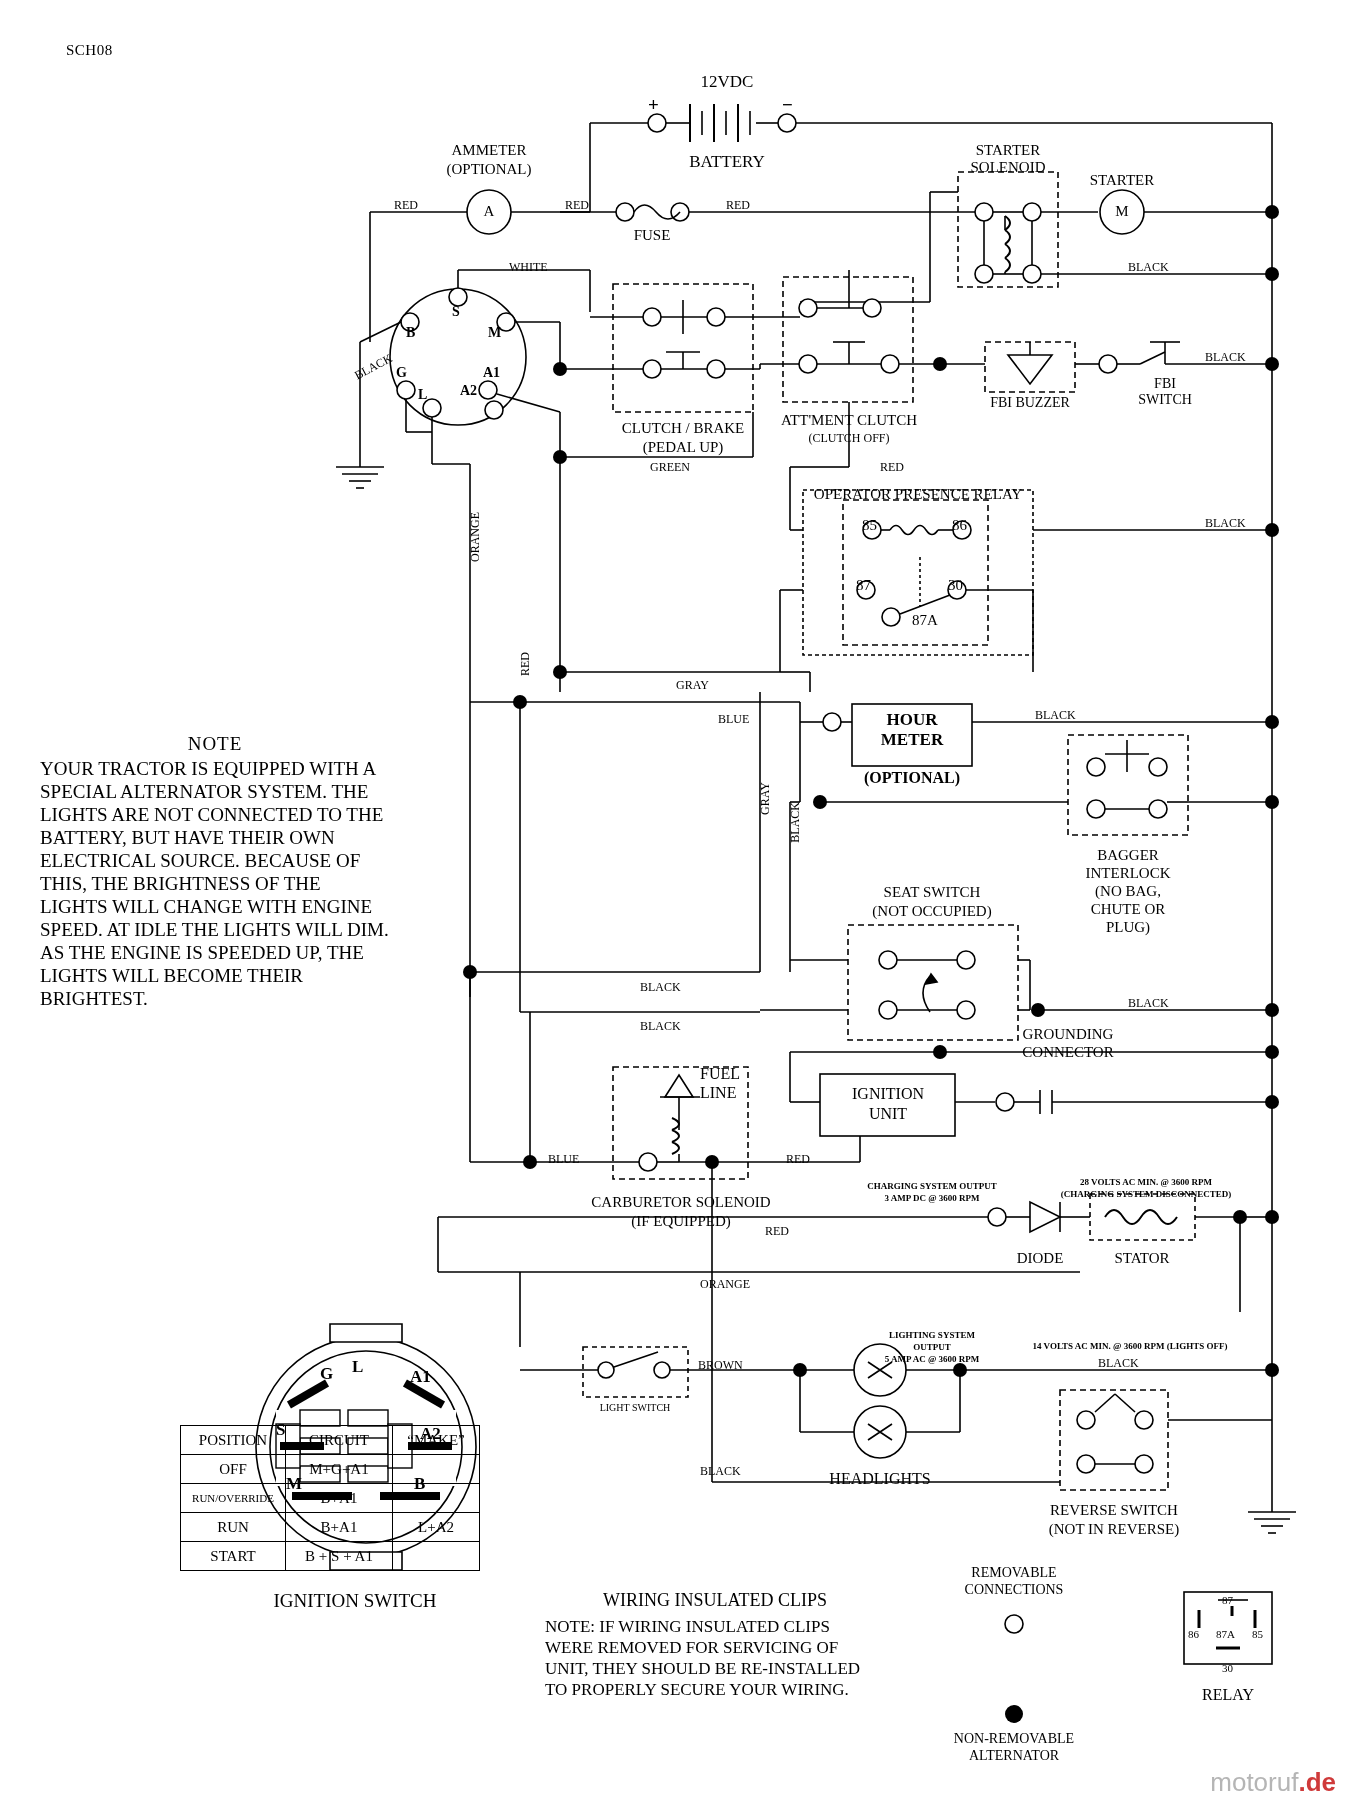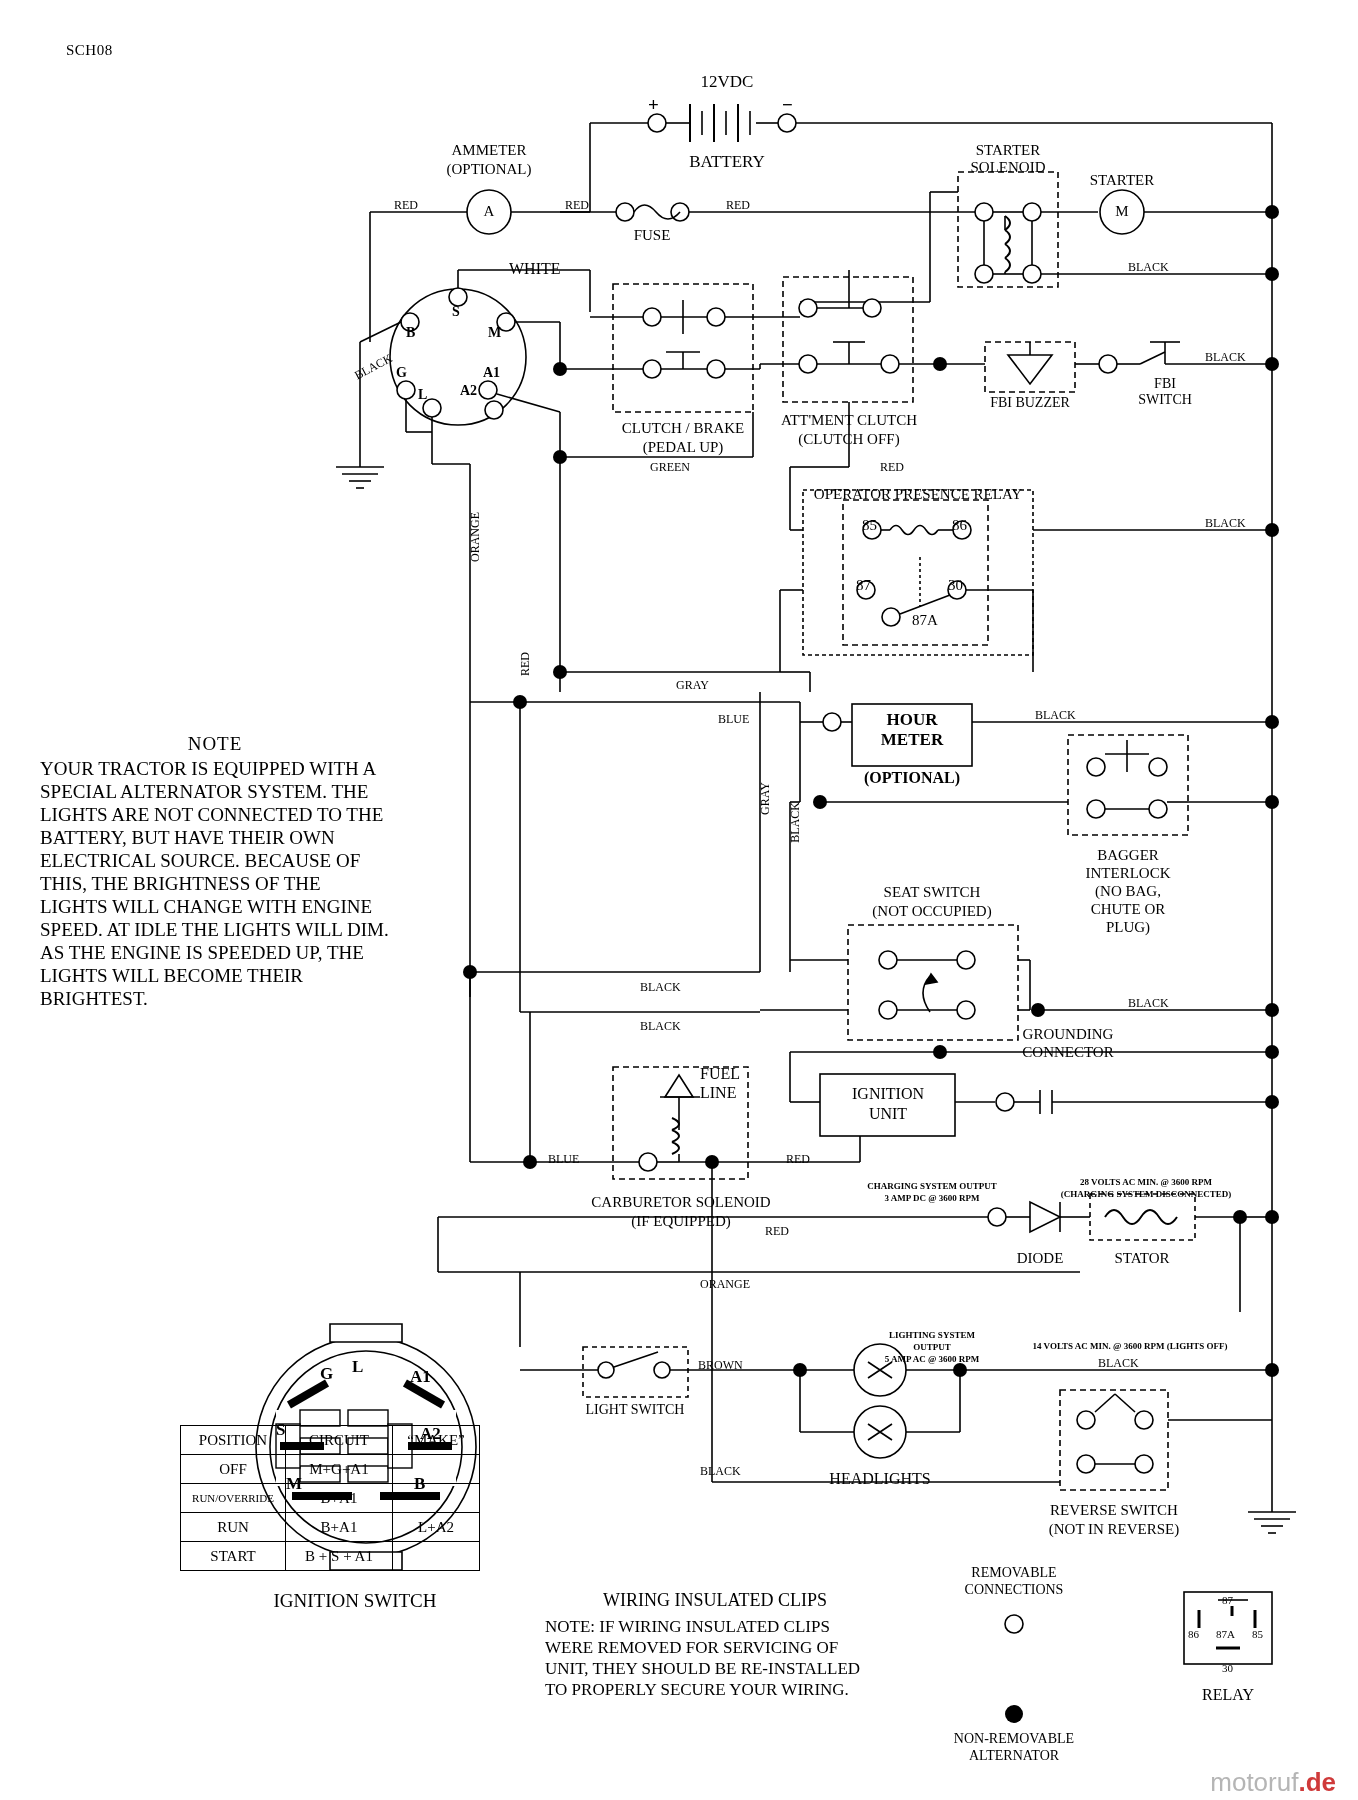--- a/index.html
+++ b/index.html
@@ -435,21 +435,21 @@
 
   <div class="lbl" style="left:394px;top:186px;font-size:12px;">RED</div>
   <div class="lbl" style="left:565px;top:186px;font-size:12px;">RED</div>
   <div class="lbl" style="left:726px;top:186px;font-size:12px;">RED</div>
   <div class="lbl" style="left:1128px;top:248px;font-size:12px;">BLACK</div>
   <div class="lbl" style="left:1205px;top:338px;font-size:12px;">BLACK</div>
   <div class="lbl" style="left:1205px;top:504px;font-size:12px;">BLACK</div>
   <div class="lbl" style="left:1035px;top:696px;font-size:12px;">BLACK</div>
   <div class="lbl" style="left:1128px;top:984px;font-size:12px;">BLACK</div>
   <div class="lbl" style="left:1098px;top:1344px;font-size:12px;">BLACK</div>
-  <div class="lbl" style="left:509px;top:248px;font-size:16px;">WHITE</div>
+  <div class="lbl" style="left:509px;top:248px;font-size:12px;">WHITE</div>
   <div class="lbl" style="left:650px;top:448px;font-size:12px;">GREEN</div>
   <div class="lbl" style="left:880px;top:448px;font-size:12px;">RED</div>
   <div class="lbl" style="left:676px;top:666px;font-size:12px;">GRAY</div>
   <div class="lbl" style="left:718px;top:700px;font-size:12px;">BLUE</div>
   <div class="lbl" style="left:640px;top:968px;font-size:12px;">BLACK</div>
   <div class="lbl" style="left:640px;top:1007px;font-size:12px;">BLACK</div>
   <div class="lbl" style="left:548px;top:1140px;font-size:12px;">BLUE</div>
   <div class="lbl" style="left:786px;top:1140px;font-size:12px;">RED</div>
   <div class="lbl" style="left:765px;top:1212px;font-size:12px;">RED</div>
   <div class="lbl" style="left:700px;top:1265px;font-size:12px;">ORANGE</div>
@@ -466,21 +466,21 @@
   <div class="lbl" style="left:406px;top:313px;font-size:14px;font-weight:bold;">B</div>
   <div class="lbl" style="left:488px;top:313px;font-size:14px;font-weight:bold;">M</div>
   <div class="lbl" style="left:396px;top:353px;font-size:14px;font-weight:bold;">G</div>
   <div class="lbl" style="left:418px;top:375px;font-size:14px;font-weight:bold;">L</div>
   <div class="lbl" style="left:460px;top:371px;font-size:14px;font-weight:bold;">A2</div>
   <div class="lbl" style="left:483px;top:353px;font-size:14px;font-weight:bold;">A1</div>
 
   <div class="lbl c ctr" style="left:683px;top:408px;font-size:15px;">CLUTCH / BRAKE</div>
   <div class="lbl c ctr" style="left:683px;top:427px;font-size:15px;">(PEDAL UP)</div>
   <div class="lbl c ctr" style="left:849px;top:400px;font-size:15px;">ATT'MENT CLUTCH</div>
-  <div class="lbl c ctr" style="left:849px;top:419px;font-size:15px;">(CLUTCH OFF)</div>
+  <div class="lbl c ctr" style="left:849px;top:419px;font-size:12px;">(CLUTCH OFF)</div>
 
   <div class="lbl c ctr" style="left:1030px;top:383px;font-size:14px;">FBI BUZZER</div>
   <div class="lbl c ctr" style="left:1165px;top:364px;font-size:14px;white-space:pre-line;line-height:16px;">FBI
 SWITCH</div>
 
   <div class="lbl c ctr" style="left:918px;top:474px;font-size:15px;">OPERATOR PRESENCE RELAY</div>
   <div class="lbl" style="left:862px;top:505px;font-size:15px;">85</div>
   <div class="lbl" style="left:952px;top:505px;font-size:15px;">86</div>
   <div class="lbl" style="left:856px;top:565px;font-size:15px;">87</div>
   <div class="lbl" style="left:948px;top:565px;font-size:15px;">30</div>
@@ -514,21 +514,21 @@
   <div class="lbl c ctr small" style="left:1146px;top:1164px;white-space:pre-line;line-height:12px;">28 VOLTS AC MIN. @ 3600 RPM
 (CHARGING SYSTEM DISCONNECTED)</div>
   <div class="lbl c ctr" style="left:1040px;top:1238px;font-size:15px;">DIODE</div>
   <div class="lbl c ctr" style="left:1142px;top:1238px;font-size:15px;">STATOR</div>
 
   <div class="lbl c ctr small" style="left:932px;top:1288px;white-space:pre-line;line-height:12px;margin-top:29px;">LIGHTING SYSTEM
 OUTPUT
 5 AMP AC @ 3600 RPM</div>
   <div class="lbl c ctr small" style="left:1130px;top:1328px;white-space:pre-line;line-height:12px;">14 VOLTS AC MIN. @ 3600 RPM (LIGHTS OFF)</div>
 
-  <div class="lbl c ctr" style="left:635px;top:1390px;font-size:14px;">LIGHT SWITCH</div>
+  <div class="lbl c ctr" style="left:635px;top:1390px;font-size:10px;">LIGHT SWITCH</div>
   <div class="lbl c ctr" style="left:880px;top:1458px;font-size:16px;">HEADLIGHTS</div>
   <div class="lbl c ctr" style="left:1114px;top:1490px;font-size:15px;">REVERSE SWITCH</div>
   <div class="lbl c ctr" style="left:1114px;top:1509px;font-size:15px;">(NOT IN REVERSE)</div>
 
   <div class="lbl" style="left:320px;top:1352px;font-size:17px;font-weight:bold;">G</div>
   <div class="lbl" style="left:352px;top:1345px;font-size:17px;font-weight:bold;">L</div>
   <div class="lbl" style="left:410px;top:1355px;font-size:17px;font-weight:bold;">A1</div>
   <div class="lbl" style="left:420px;top:1412px;font-size:17px;font-weight:bold;">A2</div>
   <div class="lbl" style="left:276px;top:1408px;font-size:17px;font-weight:bold;">S</div>
   <div class="lbl" style="left:286px;top:1462px;font-size:17px;font-weight:bold;">M</div>

